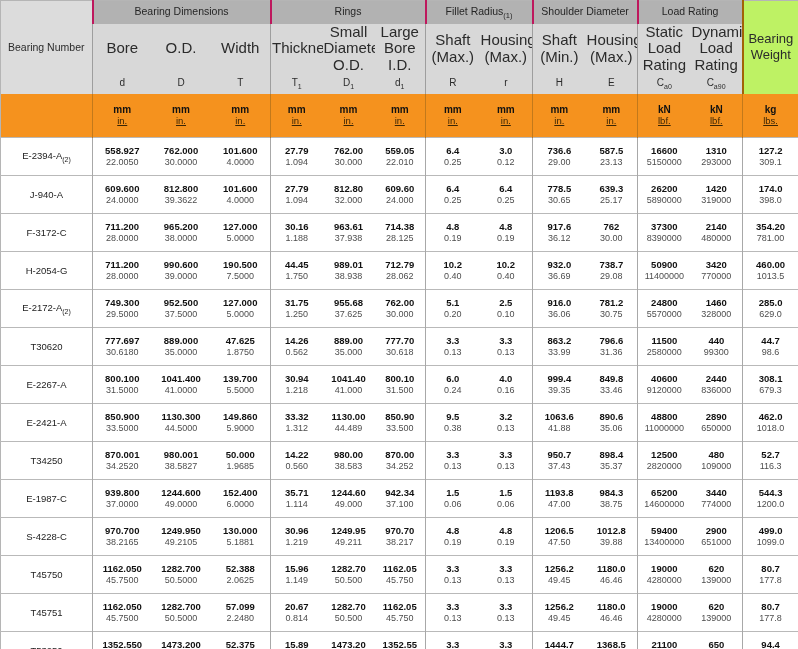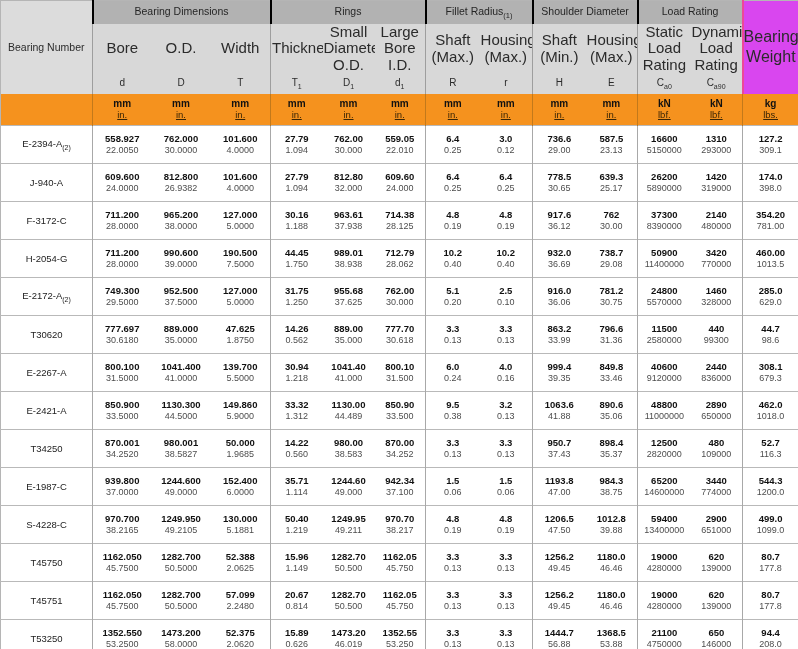--- a/index.html
+++ b/index.html
@@ -27,28 +27,28 @@
   
   tr.band-row { height: 23px; }
   th.corner {
     background: #dcdcdc;
     font-size: 10.5px;
     color: #2b2b2b;
     line-height: 1.25;
   }
   th.band {
     background: #b2b2b2;
-    border-left: 2px solid #000000;
+    border-left: 2px solid #be185d;
     font-size: 10.5px;
     color: #262626;
   }
   th.corner-right {
-    background: #d946ef;
-    border-left: 2px solid #ec4899;
-    font-size: 16px;
+    background: #bef264;
+    border-left: 2px solid #a16207;
+    font-size: 13px;
     color: #2b2b2b;
     line-height: 1.25;
   }
   tr.sub-row { height: 42px; }
   tr.sub-row th {
     background: #d8d8d8;
     font-size: 15px;
     color: #2b2b2b;
     line-height: 1.12;
     padding: 0 1px;
@@ -56,21 +56,21 @@
   tr.sym-row { height: 20px; }
   tr.sym-row th {
     background: #d8d8d8;
     font-size: 10px;
     color: #2b2b2b;
   }
   sub { font-size: 7px; }
   sub.fnote { font-size: 7.5px; }
   th.gb, td.gb { border-left: 1px solid #9e9e9e; }
   
-  tr.units-row { height: 32px; border-radius: 11px; }
+  tr.units-row { height: 44px; border-radius: 11px; }
   tr.units-row td { background: #f5921e; }
   tr.units-row td.gbo { border-left: 1px solid #c2791b; }
   .u-top { font-size: 10px; font-weight: bold; color: #111; line-height: 1.15; }
   .u-bottom { font-size: 9.5px; color: #3a2505; line-height: 1.15; text-decoration: underline; }
   
   tbody tr { height: 38px; }
   tbody td { border-top: 1px solid #b9b9b9; background: #ffffff; }
   tbody td.gb { border-left: 1px solid #a8a8a8; }
   td.bnum { font-size: 9.5px; color: #222; }
   td.bnum sub.note { font-size: 7px; color: #222; }
@@ -249,21 +249,21 @@
           </td>
         </tr>
         <tr>
           <td class="bnum"><span>J-940-A</span></td>
           <td class="gb">
             <div class="metric">609.600</div>
             <div class="inch">24.0000</div>
           </td>
           <td>
             <div class="metric">812.800</div>
-            <div class="inch">26.9382</div>
+            <div class="inch">39.3622</div>
           </td>
           <td>
             <div class="metric">101.600</div>
             <div class="inch">4.0000</div>
           </td>
           <td class="gb">
             <div class="metric">27.79</div>
             <div class="inch">1.094</div>
           </td>
           <td>
@@ -751,21 +751,21 @@
           </td>
           <td>
             <div class="metric">1249.950</div>
             <div class="inch">49.2105</div>
           </td>
           <td>
             <div class="metric">130.000</div>
             <div class="inch">5.1881</div>
           </td>
           <td class="gb">
-            <div class="metric">50.40</div>
+            <div class="metric">30.96</div>
             <div class="inch">1.219</div>
           </td>
           <td>
             <div class="metric">1249.95</div>
             <div class="inch">49.211</div>
           </td>
           <td>
             <div class="metric">970.70</div>
             <div class="inch">38.217</div>
           </td>

